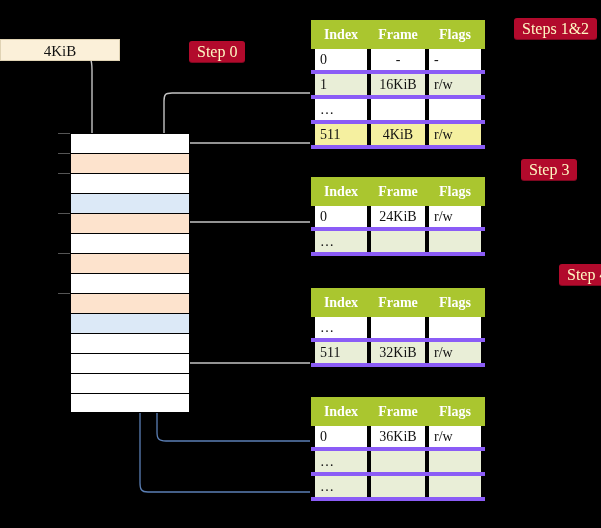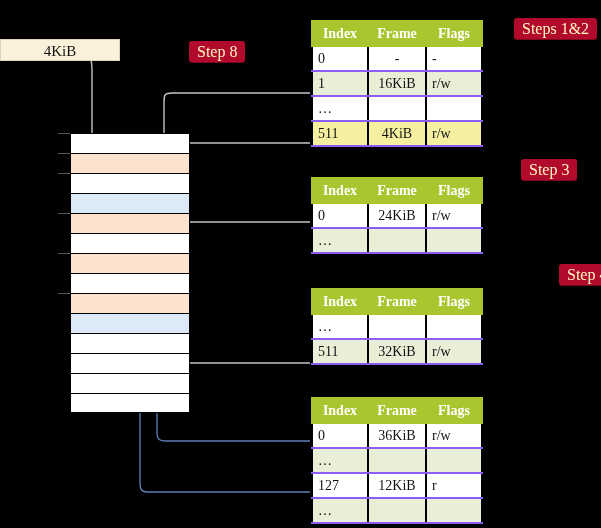--- a/index.html
+++ b/index.html
@@ -32,21 +32,21 @@
   .badge{position:absolute;box-sizing:border-box;
          background:#b20a2c;color:#fef9c3;border-radius:3px;
          font-size:16px;line-height:21px;height:21px;
          padding:0 8px;white-space:nowrap;
          box-shadow:0 1px 0 #7d0720;}
 
   
   .ptable{position:absolute;border-collapse:collapse;
           table-layout:fixed;background:#fff;}
   .ptable th,.ptable td{
-      border:2px solid #8b5cf6;
+      border:4px solid #8b5cf6;
       font-size:14px;height:25px;box-sizing:border-box;
       padding:1px 5px;color:#111;vertical-align:middle;
       overflow:hidden;white-space:nowrap;}
   .ptable th{background:#aac62f;color:#ffffff;font-weight:bold;
              border-color:#aac62f;}
   .ptable td{border-left-color:#000;border-right-color:#000;}
   .ptable tr.alt td{background:#e9eed7;}
   .ptable td.hl{background:#fbf7a8;}
   .ptable tr.alt td.hl{background:#f5f0a0;}
   .c-index{width:56px;}
@@ -98,21 +98,21 @@
       <div class="memrow orange"></div>
       <div class="memrow blue"></div>
       <div class="memrow"></div>
       <div class="memrow"></div>
       <div class="memrow"></div>
       <div class="memrow"></div>
     </div>
 
   <div class="callout" style="left:0px;top:39px;width:120px;">4KiB</div>
 
-  <div class="badge" style="left:189px;top:41px;">Step 8</div>
+  <div class="badge" style="left:189px;top:41px;">Step 0</div>
   <div class="badge" style="left:514px;top:18px;">Steps 1&amp;2</div>
   <div class="badge" style="left:521px;top:159px;text-align:right;">Step 3</div>
   <div class="badge" style="left:516px;top:264px;margin-left:43px;">Step 4</div>
 
   <table class="ptable" style="left:311px;top:20px;width:169px;">
       <thead>
         <tr>
           <th class="c-index">Index</th>
           <th class="c-frame">Frame</th>
           <th class="c-flags">Flags</th>
@@ -194,25 +194,20 @@
       <tbody>
         <tr>
           <td class="c-index">0</td>
           <td class="c-frame">36KiB</td>
           <td class="c-flags">r/w</td>
         </tr>
         <tr class="alt">
           <td class="c-index">…</td>
           <td class="c-frame"></td>
           <td class="c-flags"></td>
-        </tr>
-        <tr>
-          <td class="c-index">127</td>
-          <td class="c-frame">12KiB</td>
-          <td class="c-flags">r</td>
         </tr>
         <tr class="alt">
           <td class="c-index">…</td>
           <td class="c-frame"></td>
           <td class="c-flags"></td>
         </tr>
       </tbody>
     </table>
 
 <div class="tick" style="top: 133px;"></div>

